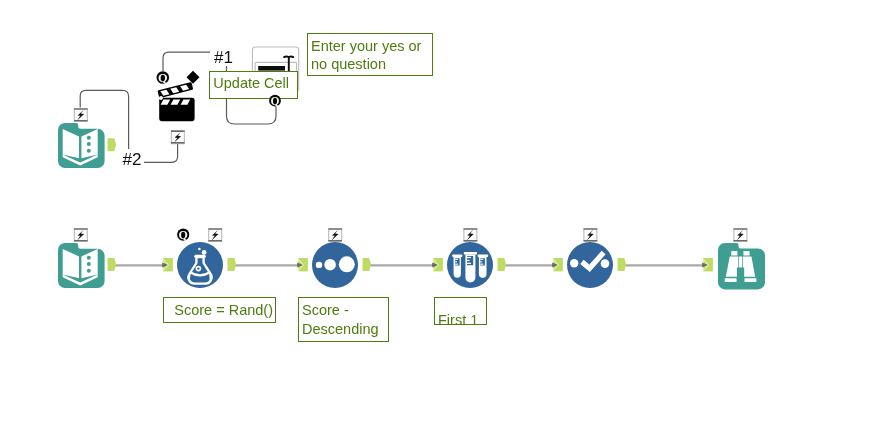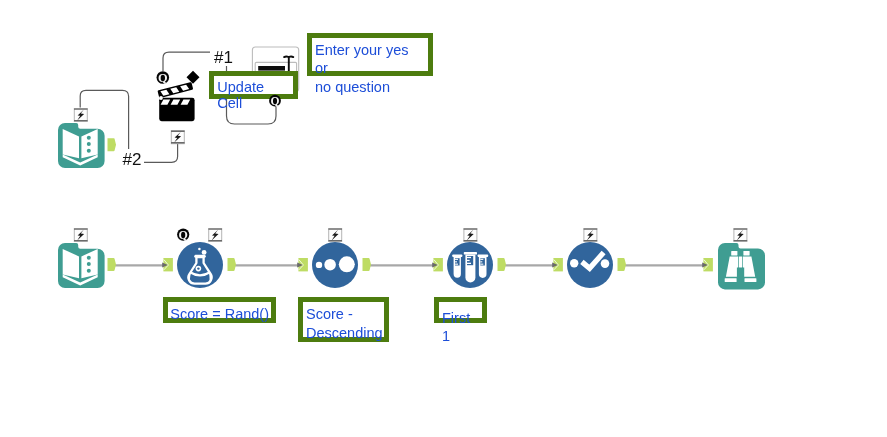--- a/index.html
+++ b/index.html
@@ -2,22 +2,22 @@
 <html><head>
 <meta charset="utf-8">
 <title>Workflow Canvas</title>
 <style>
   html,body{margin:0;padding:0;}
   body{width:887px;height:437px;background:#ffffff;overflow:hidden;
        font-family:"Liberation Sans", sans-serif;}
   #canvas{position:relative;width:887px;height:437px;background:#fff;}
   .layer{position:absolute;left:0;top:0;width:887px;height:437px;pointer-events:none;}
   .node{position:absolute;}
-  .anno{position:absolute;background:#ffffff;border:5px solid #4d7c0f;
-        color:#1d4ed8;font-size:14.5px;line-height:19.5px;box-sizing:border-box;
+  .anno{position:absolute;background:#ffffff;border:1px solid #4d7c0f;
+        color:#4d7c0f;font-size:14.5px;line-height:19.5px;box-sizing:border-box;
         padding:2px 3px;white-space:pre-line;}
   .wirelabel{position:absolute;color:#111;font-size:17px;line-height:17px;}
   svg{display:block;overflow:visible;}
 </style>
 </head>
 <body>
 
 <div id="canvas">
 
 <svg class="layer" width="887" height="437" viewBox="0 0 887 437">
@@ -226,21 +226,21 @@
         </g>
     <g>
           <use href="#inanchor" x="703.4" y="258.0"></use>
         </g>
   </g>
 </svg>
 
 <div class="anno" style="left:163px;top:297px;width:113px;height:26px;line-height:18px;padding:3px 2px;text-align:right;">Score = Rand()</div>
 <div class="anno" style="left:298px;top:297px;width:91px;height:45px;line-height:18.6px;padding:3px 3px;">Score -
 Descending</div>
-<div class="anno" style="left:434px;top:297px;width:53px;height:26px;line-height:18px;padding:7px 3px;">First 1</div>
+<div class="anno" style="left:434px;top:297px;width:53px;height:26px;line-height:18px;padding:13px 3px;">First 1</div>
 
 <svg class="layer" width="887" height="437" viewBox="0 0 887 437">
   <defs>
     <g id="bolt">
       <rect x="0.5" y="0.5" width="13" height="13" fill="#fdfdfd" stroke="#b4b4b4" stroke-width="1"></rect>
       <path d="M0.2 0.4 h13.6 v1.3 h-13.6 z M0.2 11.9 h13.6 v1.3 h-13.6 z" fill="#6b6b6b"></path>
       <path d="M9.9 1.8 L3.8 7.4 L6.4 7.8 L3.4 12.4 L10.3 6.1 L7.0 5.6 Z" fill="#1a1a1a"></path>
     </g>
   </defs>
   <g>

